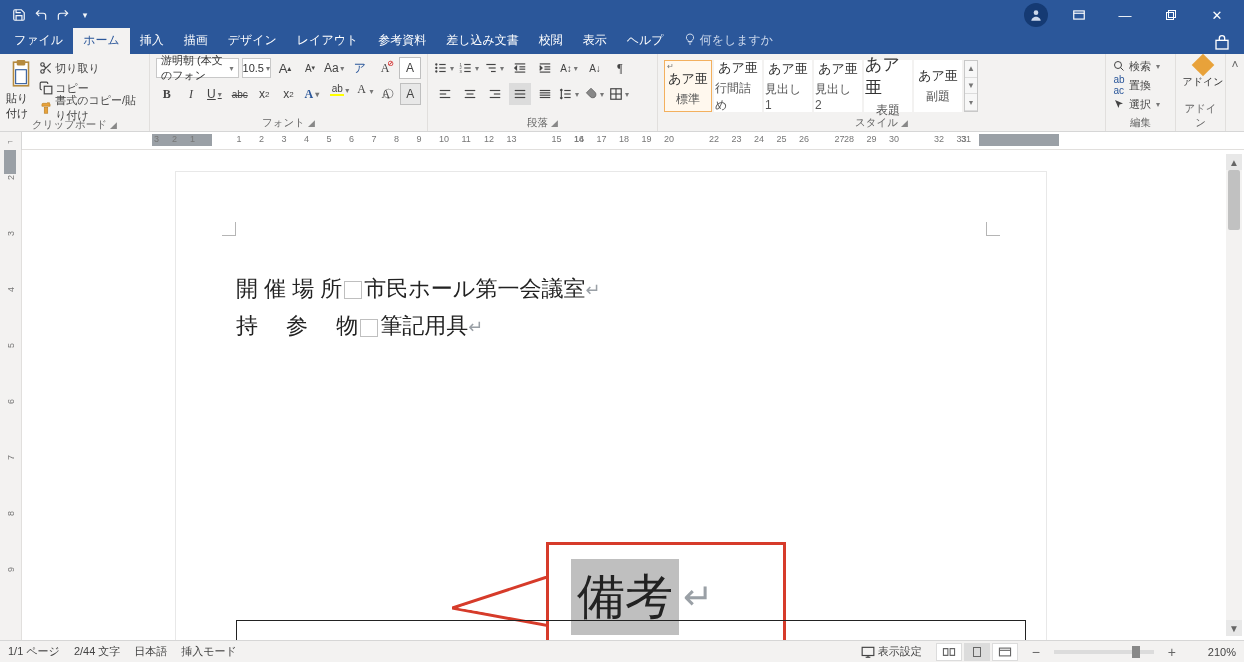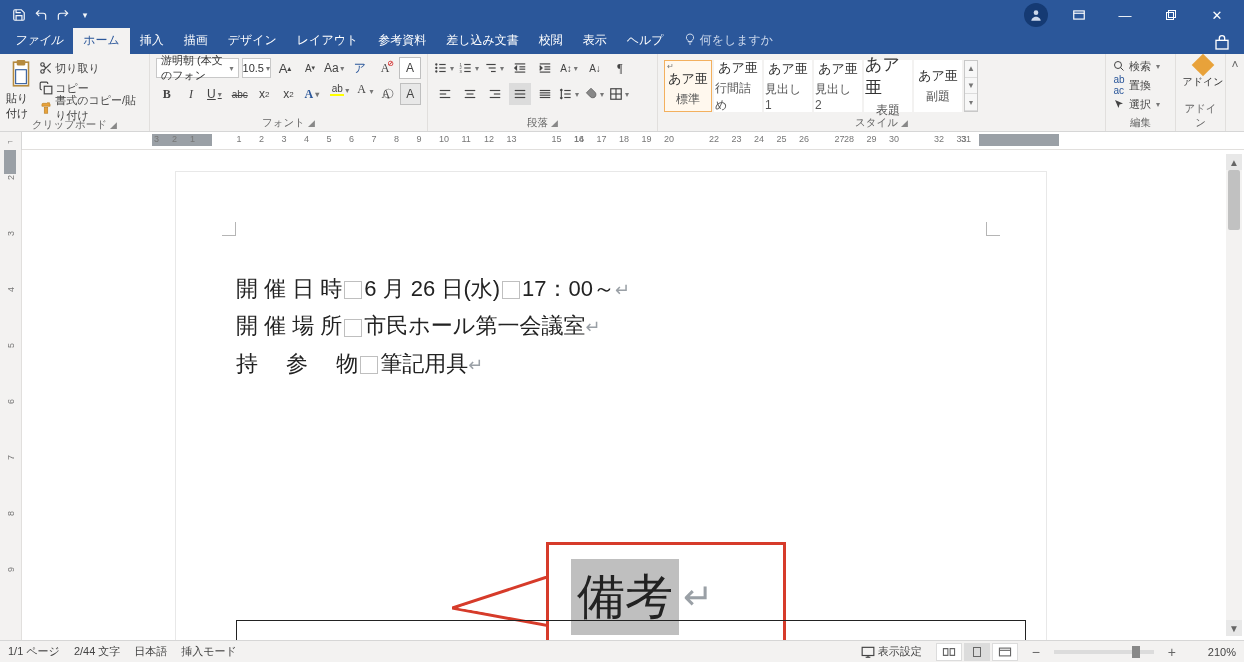--- a/index.html
+++ b/index.html
@@ -11,21 +11,21 @@
   .qat .icon { width: 18px; height: 18px; display: flex; align-items: center; justify-content: center; font-size: 12px; opacity: 0.95; }
   .titlebar-spacer { flex: 1; }
   .win-ctrls { display: flex; gap: 0; }
   .win-ctrls .btn { width: 46px; height: 30px; display: flex; align-items: center; justify-content: center; color: #fff; font-size: 13px; }
   .avatar { width: 24px; height: 24px; border-radius: 50%; background: #153a73; display:flex;align-items:center;justify-content:center; margin-right:8px; }
   .avatar svg { width:14px; height:14px; fill:#cdd9ec; }
 
   
   .tabrow { height: 24px; background: #2b579a; display: flex; align-items: flex-end; padding-left: 4px; color: #fff; font-size: 12px; }
   .tab { padding: 4px 10px 5px; cursor: default; }
-  .tab.file { background: transparent; font-style: italic; }
+  .tab.file { background: transparent; }
   .tab.active { background: #f3f2f1; color: #2b579a; }
   .tab.tell { display:flex; align-items:center; gap:4px; color:#cdd9ec; }
   .tabrow .spacer { flex:1; }
   .share-icon { margin-right:14px; color:#fff; font-size:14px; }
 
   
   .ribbon { height: 78px; background: #f3f2f1; border-bottom: 1px solid #d6d6d6; display:flex; }
   .group { border-right: 1px solid #e1dfdd; padding: 3px 6px 1px; display:flex; flex-direction:column; justify-content:space-between; }
   .group-label { text-align:center; font-size:10.5px; color:#666; padding-top:1px; }
   .row { display:flex; align-items:center; gap:3px; }
@@ -555,21 +555,20 @@
       <span class="num" style="top: 310px;">7</span>
       <span class="num" style="top: 366px;">8</span>
       <span class="num" style="top: 422px;">9</span>
     </div>
   <div class="canvas">
     <div class="page">
       <div class="corner tl"></div>
       <div class="corner tr"></div>
 
       <div class="content" id="doc-content">
-          <div class="line">開 催 日 時<span class="space-box"></span>6 月 26 日(水)<span class="space-box"></span>17：00～<span class="ret">↵</span></div>
           <div class="line">開 催 場 所<span class="space-box"></span>市民ホール第一会議室<span class="ret">↵</span></div>
           <div class="line">持　 参　 物<span class="space-box"></span>筆記用具<span class="ret">↵</span></div>
         </div>
 
       <svg style="position:absolute;top:404px;left:276px;" width="110" height="60">
         <polygon points="0,32 98,0 98,50" fill="#fff" stroke="#d63b2a" stroke-width="3"></polygon>
         <polygon points="6,32 98,4 98,46" fill="#fff"></polygon>
       </svg>
       <div class="callout">
         <div class="inner">

